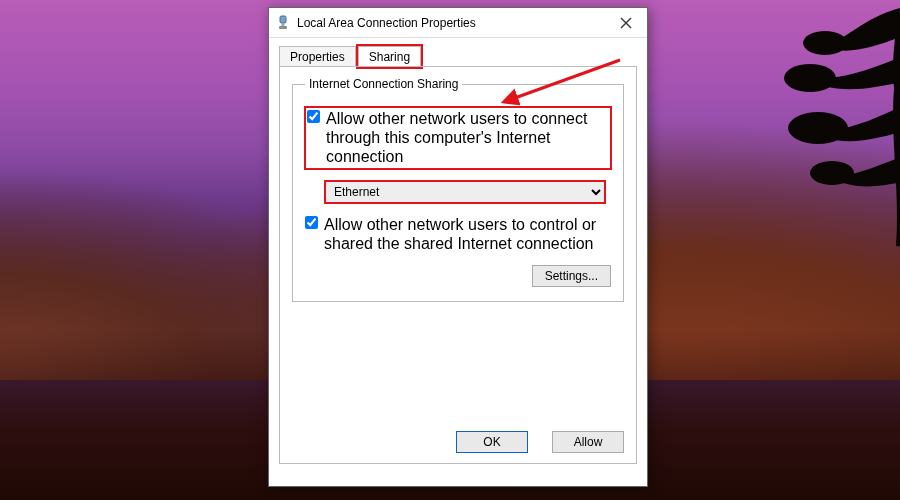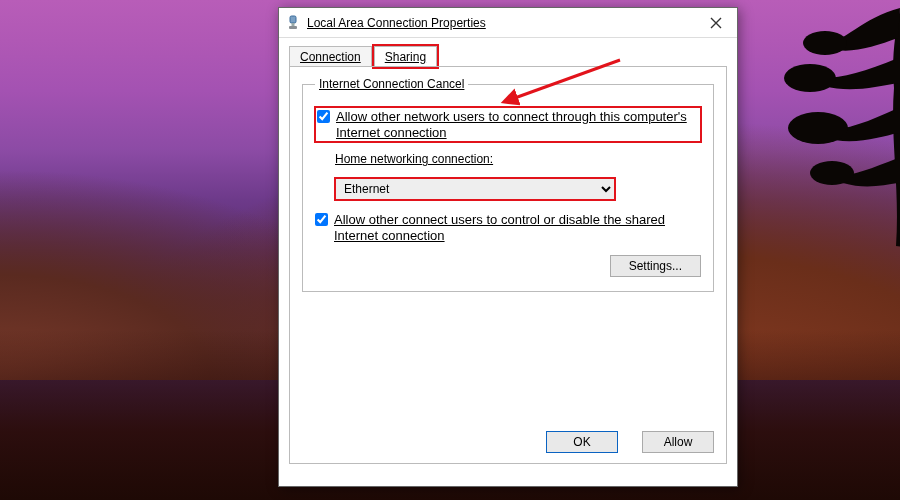--- a/index.html
+++ b/index.html
@@ -25,25 +25,24 @@
     content:""; position:absolute; left:0; right:0; bottom:0; height:170px;
     background: linear-gradient(to bottom, rgba(50,15,10,0) 0%, rgba(42,12,8,.9) 60%, #1e0905 100%);
     pointer-events:none;
   }
   .tree {
     position:absolute; right:-10px; top:-12px; width:140px; height:260px;
     pointer-events:none;
   }
 
   .dialog {
-    position:absolute; left:278px; top:7px; width:460px; height:480px;
+    position:absolute; left:268px; top:7px; width:380px; height:480px;
     background:#fff; border:1px solid #666; box-shadow:2px 2px 12px rgba(0,0,0,.4);
     color:#000;
     z-index:10;
-    text-decoration:underline;
   }
   .titlebar {
     height:30px; display:flex; align-items:center; padding:0 6px;
     background:#fff; border-bottom:1px solid #ddd;
   }
   .titlebar .icon { width:16px; height:16px; margin-right:6px; }
   .titlebar .title { flex:1; font-size:12px; }
   .titlebar .close {
     width:38px; height:26px; display:flex; align-items:center; justify-content:center;
     font-size:14px; color:#333; margin-right:-4px; cursor:pointer;
@@ -59,30 +58,30 @@
   .tabpanel {
     margin:0 10px 0 10px; border:1px solid #bbb; height:398px; padding:10px 12px;
     position:relative;
   }
   fieldset {
     border:1px solid #bbb; padding:10px 12px 14px 12px; margin:0; 
   }
   legend { padding:0 4px; font-size:12px; }
   .row { display:flex; align-items:flex-start; margin:6px 0; }
   .chk { width:13px; height:13px; margin:1px 6px 0 0; flex-shrink:0; }
-  .row label { font-size:13px; line-height:1.2; }
+  .row label { font-size:16px; line-height:1.2; }
   .sublabel { margin:10px 0 2px 20px; font-size:12px; }
   .select-wrap { margin:12px 0 0 20px; }
   select {
     width:280px; font-family:inherit; font-size:12px; height:22px;
     border:1px solid #aaa; background:#eee; padding:1px 4px;
   }
   .settings-row { text-align:right; margin-top:12px; }
   .btn {
-    font-family:inherit; font-size:12px; height:22px; padding:1px 18px;
+    font-family:inherit; font-size:12px; height:22px; padding:1px 12px;
     background:#e9e9e9; border:1px solid #aaa; cursor:pointer; min-width:72px;
   }
   .btn.primary { border:1.5px solid #0a63c2; background:#e9e9e9; }
   .dlg-buttons {
     position:absolute; right:12px; bottom:10px; display:flex; gap:24px;
   }
   .hl-red { box-shadow:0 0 0 2px #e2131b; }
   .hl-red-inset { outline:2px solid #e2131b; outline-offset:-1px; }
 
   .arrow {
@@ -125,43 +124,42 @@
     </svg>
     <span class="title">Local Area Connection Properties</span>
     <div class="close">
       <svg width="12" height="12" viewBox="0 0 12 12">
         <path d="M1 1 L11 11 M11 1 L1 11" stroke="#333" stroke-width="1.4"></path>
       </svg>
     </div>
   </div>
 
   <div class="tabs">
-    <div class="tab inactive">Connection</div>
+    <div class="tab inactive">Properties</div>
     <div class="tab active hl-red">Sharing</div>
   </div>
 
   <div class="tabpanel">
     <fieldset>
-      <legend>Internet Connection Cancel</legend>
+      <legend>Internet Connection Sharing</legend>
 
       <div class="row hl-red-inset" style="padding:2px 4px 2px 2px;">
         <input type="checkbox" class="chk" checked="" style="">
         <label>Allow other network users to connect through this computer's Internet connection</label>
       </div>
 
-      <div class="sublabel">Home networking connection:</div>
       <div class="select-wrap">
         <select class="hl-red-inset">
           <option>Ethernet</option>
         </select>
       </div>
 
       <div class="row" style="margin-top:12px;">
         <input type="checkbox" class="chk" checked="" style="">
-        <label>Allow other connect users to control or disable the shared Internet connection</label>
+        <label>Allow other network users to control or shared the shared Internet connection</label>
       </div>
 
       <div class="settings-row">
         <button class="btn">Settings...</button>
       </div>
     </fieldset>
 
     <div class="dlg-buttons">
       <button class="btn primary">OK</button>
       <button class="btn">Allow</button>

